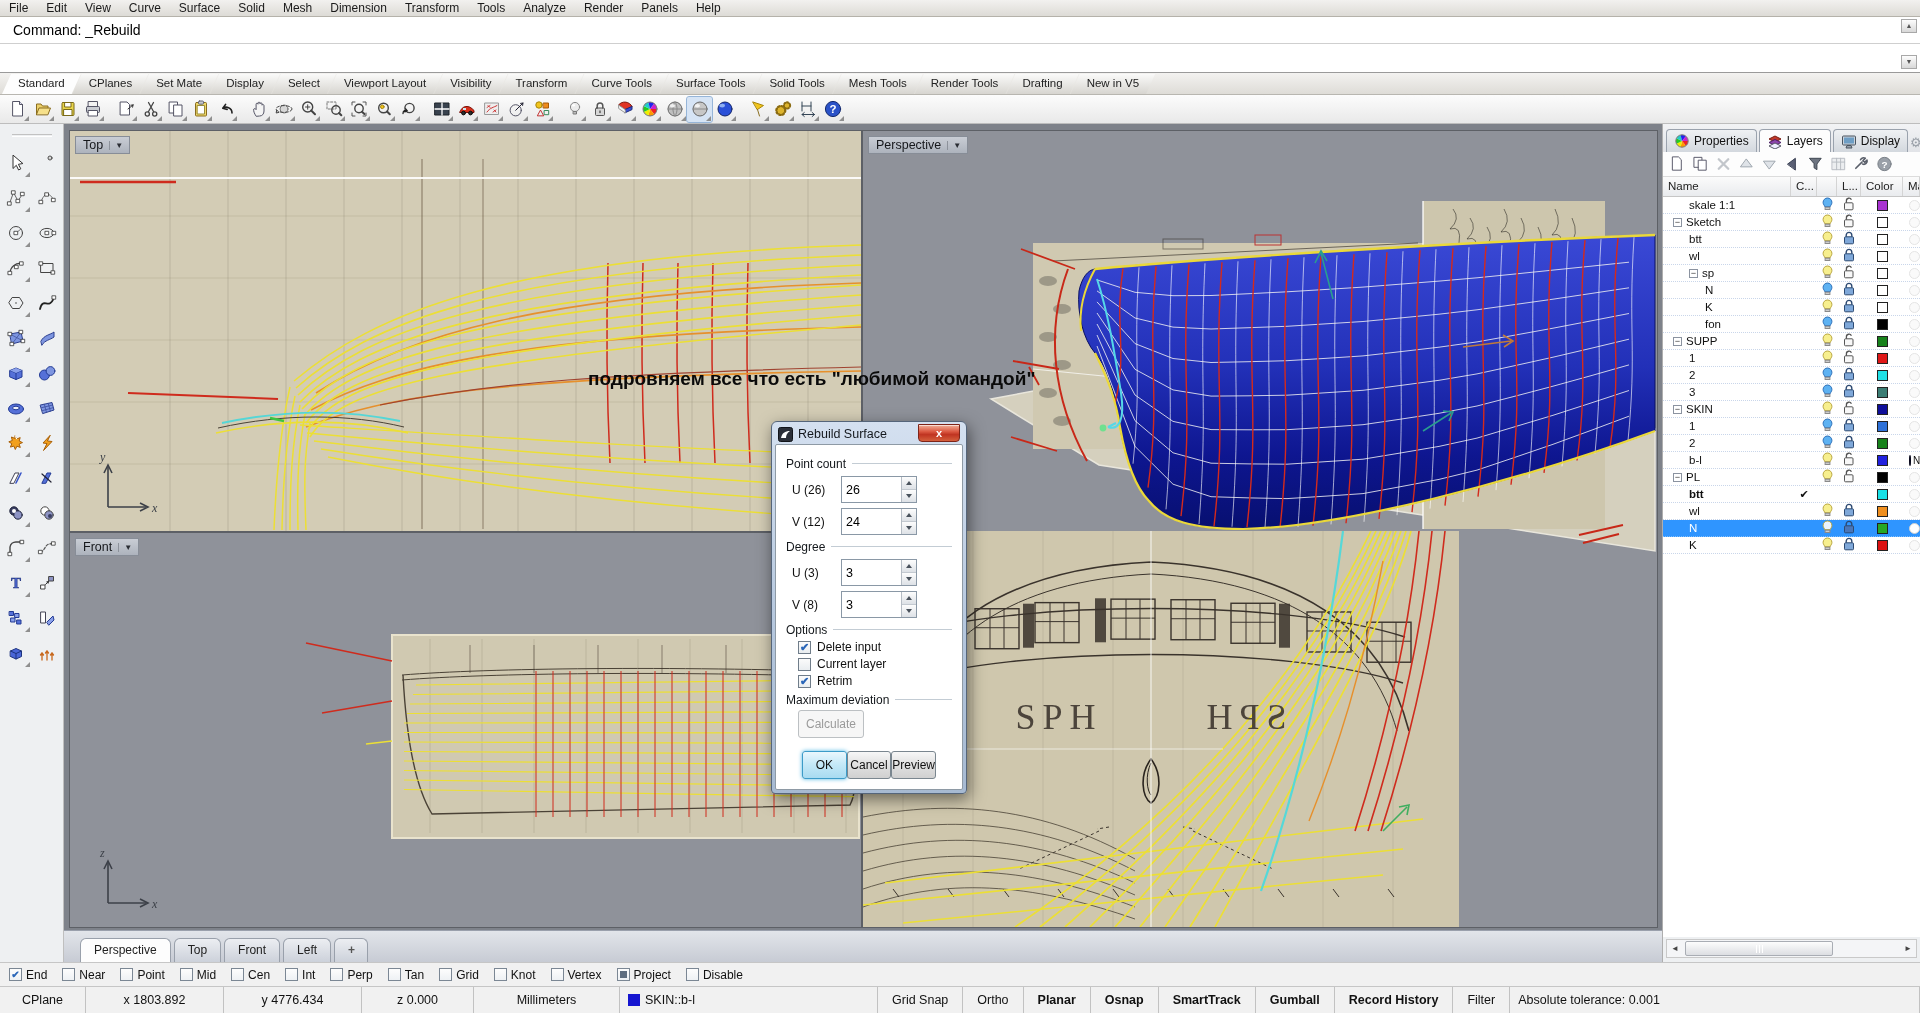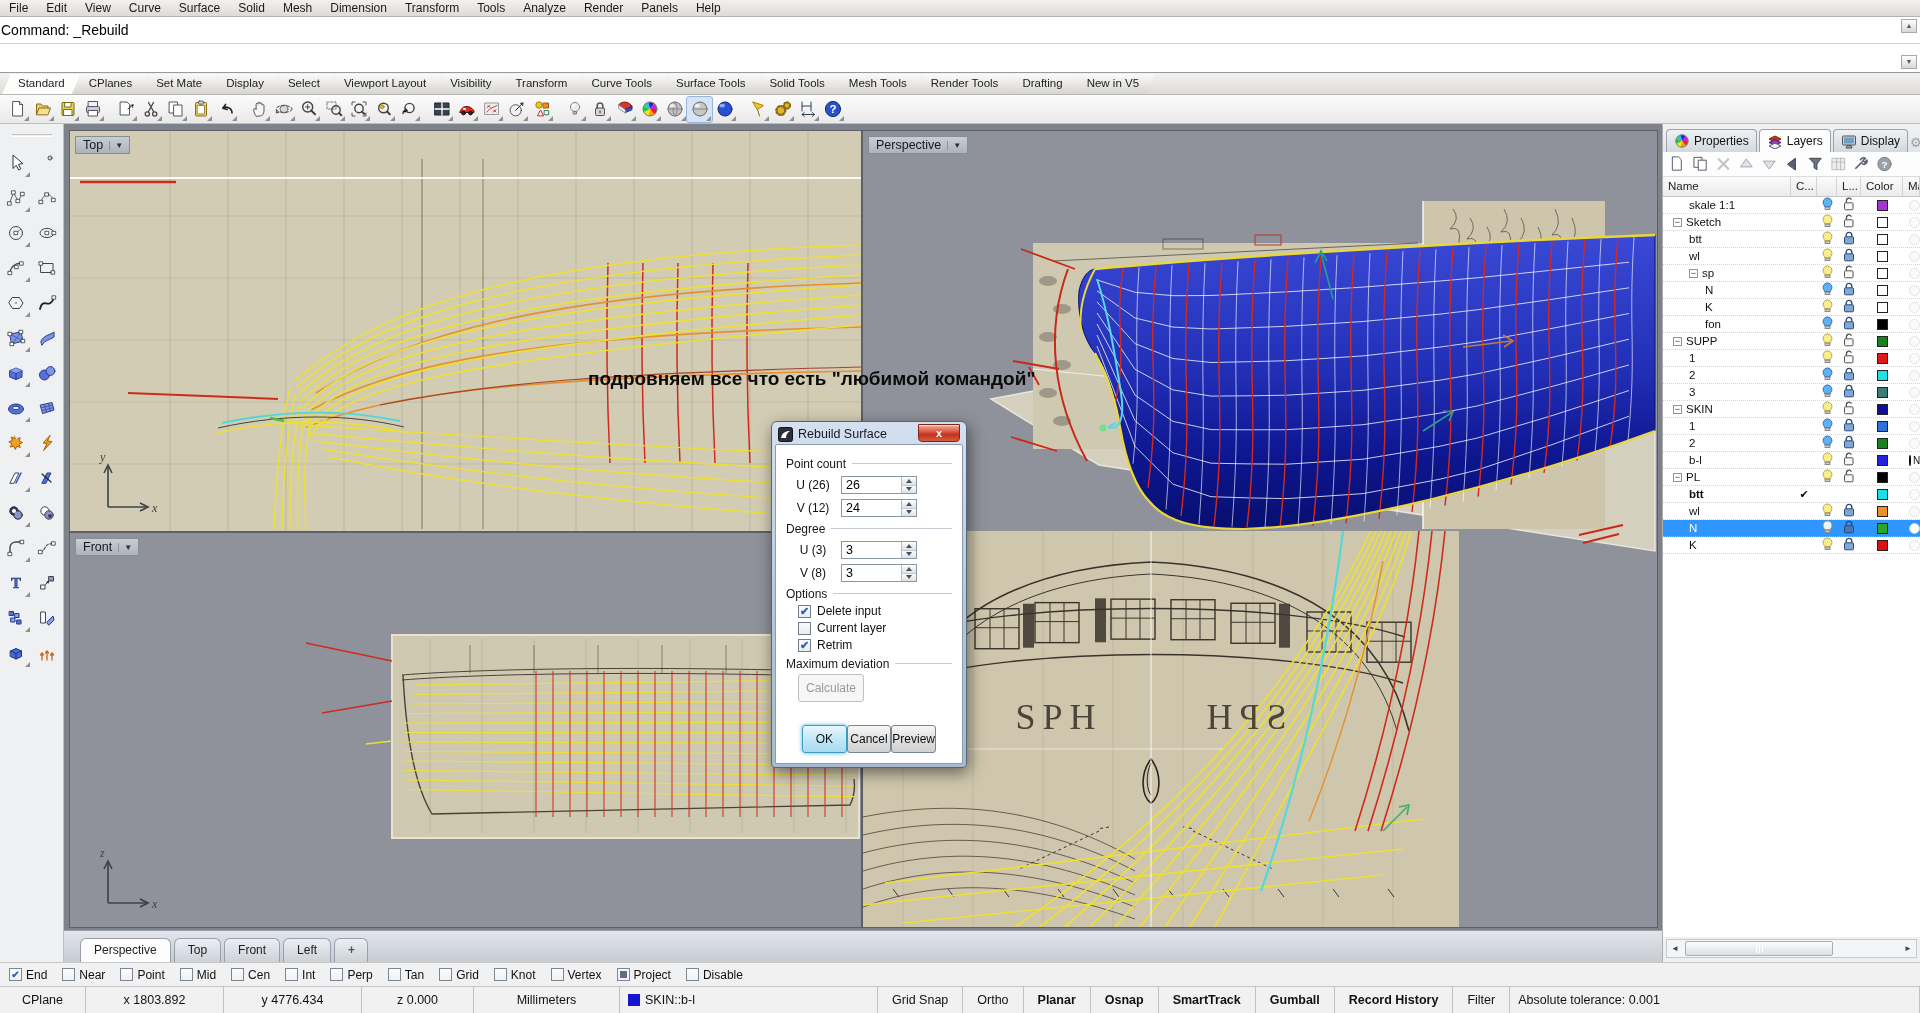--- a/index.html
+++ b/index.html
@@ -2,21 +2,21 @@
 <html><head>
 <meta charset="utf-8">
 <style>
 *{box-sizing:border-box;margin:0;padding:0}
 html,body{width:1920px;height:1013px;overflow:hidden}
 body{font-family:"Liberation Sans",sans-serif;background:#ececec;position:relative;font-size:12px;color:#111}
 
 #menubar{position:absolute;left:0;top:0;width:1920px;height:17px;display:flex;align-items:center;background:linear-gradient(#f2f1ef,#dddbd6);border-bottom:1px solid #b5b2aa;font-size:12px}
 .menu-item{padding:0 9px;height:17px;line-height:16px;color:#1a1a1a;cursor:default}
 #cmdarea{position:absolute;left:0;top:17px;width:1920px;height:56px;background:#fff;border-bottom:1px solid #9a9a9a}
-.cmd-row{height:27px;line-height:26px;padding-left:1px;font-size:14px;color:#000;border-bottom:1px solid #cfcfcf;background:#fff}
+.cmd-row{height:27px;line-height:26px;padding-left:13px;font-size:14px;color:#000;border-bottom:1px solid #cfcfcf;background:#fff}
 #cmd-scroll{position:absolute;right:2px;top:2px;width:17px;height:50px;display:flex;flex-direction:column;justify-content:space-between}
 .cmd-sbtn{width:16px;height:14px;background:linear-gradient(#fdfdfd,#d8d8d8);border:1px solid #a8a8a8;font-size:7px;color:#555;text-align:center;line-height:12px}
 #tabrow{position:absolute;left:0;top:73px;width:1920px;height:22px;background:linear-gradient(#f3f2f0,#dedcd7);border-bottom:1px solid #b8b6b0;display:flex;align-items:flex-end;padding-left:10px}
 .ttab{height:20px;padding:3px 16px 0 16px;font-size:11.5px;color:#222;background:linear-gradient(#fafaf9,#d7d5d0);clip-path:polygon(9px 0,100% 0,calc(100% - 9px) 100%,0 100%);margin-left:-8px;white-space:nowrap}
 .ttab.active{background:#fdfdfd;z-index:3;font-weight:normal}
 #toolbar{position:absolute;left:0;top:95px;width:1920px;height:29px;background:linear-gradient(#fcfcfc,#e9e9e9);border-bottom:1px solid #bdbdbd;display:flex;align-items:center;padding-left:5px}
 .tbtn{width:25px;height:25px;position:relative;display:flex;align-items:center;justify-content:center;border-radius:2px}
 .tbtn::after{content:'';position:absolute;right:1px;bottom:1px;border-left:5px solid transparent;border-bottom:5px solid #8f8f8f}
 .tbtn.sel{background:#d6e4f5;outline:1px solid #96b5d8}
 .tgap{width:8px}
@@ -81,34 +81,34 @@
 .spane.active{font-weight:bold}
 #st-layerswatch{width:12px;height:12px;margin-right:5px;flex:none}
 
 #dialog{position:absolute;left:771px;top:421px;width:196px;z-index:50;border:1px solid #55657a;border-radius:6px 6px 4px 4px;background:linear-gradient(#d4e0f0,#b3c5dc 60%,#a7bad2);padding:3px;box-shadow:2px 5px 16px rgba(0,0,0,.5)}
 #dlg-title{height:19px;display:flex;align-items:center;gap:5px;padding:0 2px 1px 3px;font-size:12.5px;color:#15191e}
 #dlg-close{margin:-3px 1px 0 auto;width:42px;height:18px;border-radius:0 0 4px 4px;background:linear-gradient(#f0b09a,#dd5b44 40%,#c03421 60%,#d45f3c);border:1px solid #7e2418;color:#fff;font-size:11px;font-weight:bold;text-align:center;line-height:16px;box-shadow:inset 0 1px 0 rgba(255,255,255,.6)}
 #dlg-body{background:#fff;border:1px solid #8e9aa5;border-radius:2px;padding:7px 10px 10px 10px;font-size:12px}
 .grp{display:flex;align-items:center;gap:6px;margin:5px 0 3px 0;color:#14181c}
 .grp .rule{flex:1;height:2px;border-top:1px solid #c3ccd4;border-bottom:1px solid #fff}
 .frow{display:flex;align-items:center;gap:7px;margin:5px 0 5px 6px}
-.frow label{width:42px;text-align:center;flex:none}
-.spinwrap{position:relative;width:76px;height:18px}
+.frow label{width:42px;text-align:left;flex:none}
+.spinwrap{position:relative;width:76px;height:27px}
 .spinwrap input{width:100%;height:100%;border:1px solid #8a98a6;font-size:12.5px;padding:1px 18px 1px 4px;font-family:"Liberation Sans",sans-serif}
 .spin{position:absolute;right:1px;top:1px;bottom:1px;width:15px;display:flex;flex-direction:column;border-left:1px solid #b5bcc4}
 .spin b{flex:1;background:linear-gradient(#fdfdfd,#dde1e6);border-bottom:1px solid #c3c9d0;display:flex;align-items:center;justify-content:center}
 .spin b:last-child{border-bottom:none}
 .spin b::after{content:'';border:3px solid transparent}
 .spin b.up::after{border-bottom:4px solid #49525c;margin-top:-3px}
 .spin b.dn::after{border-top:4px solid #49525c;margin-bottom:-3px}
 .cbrow{display:flex;align-items:center;gap:6px;margin:3px 0 3px 12px}
 .cb{width:13px;height:13px;border:1px solid #707d8a;background:linear-gradient(#fbfbfb,#e9edf0);display:flex;align-items:center;justify-content:center;font-size:11px;font-weight:bold;color:#2a66b8;flex:none}
 .btn{height:28px;border:1px solid #7a868f;border-radius:3px;background:linear-gradient(#f7f7f7,#e2e2e2 45%,#d0d0d0);font-size:12px;font-family:"Liberation Sans",sans-serif;color:#111;text-align:center}
 #btn-calc{width:66px;margin-left:12px;color:#9a9a9a;background:#f6f6f6;border-color:#bcc0c3}
-#dlg-btns{display:flex;margin-top:23px;padding:0 16px}
+#dlg-btns{display:flex;margin-top:13px;padding:0 16px}
 #dlg-btns .btn{width:57px}
 #btn-ok{border-color:#3c9bc8;background:linear-gradient(#eaf7fd,#c6e9f8 45%,#a8dbf1);box-shadow:0 0 4px #4db6e4}
 
 .axes text{font-style:italic;font-family:"Liberation Serif",serif}
 </style>
 </head>
 <body>
 
 <div id="menubar">
     <div class="menu-item">File</div>

